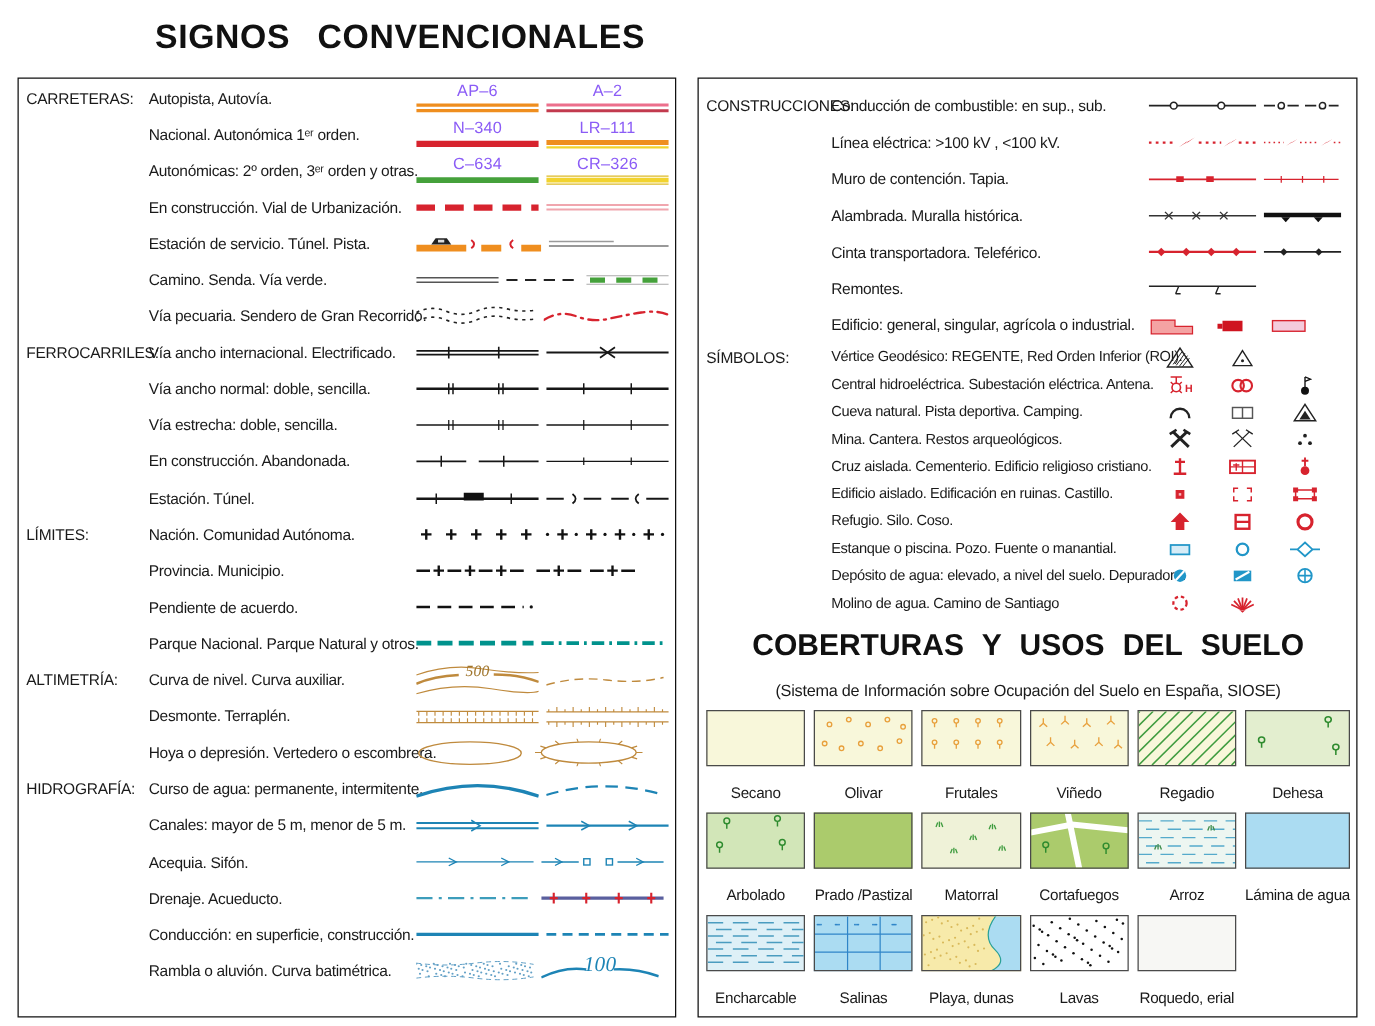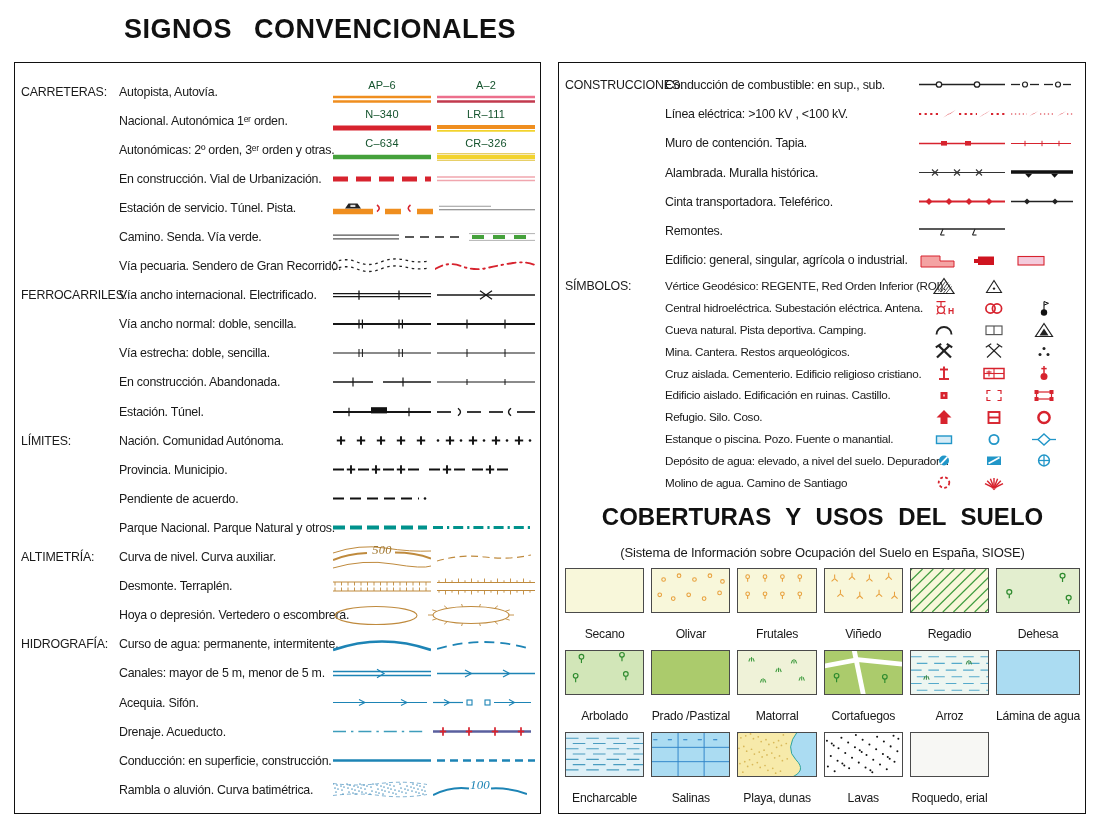--- a/index.html
+++ b/index.html
@@ -1,42 +1,42 @@
 <!DOCTYPE html>
 <html><head>
 <meta charset="utf-8">
 <style>
   html,body{margin:0;padding:0;background:#fff;}
   .page{position:relative;width:1100px;height:821px;background:#fff;overflow:hidden;
         font-family:"Liberation Sans","DejaVu Sans",sans-serif;color:#1a1a1a;}
   .main-title{position:absolute;left:120px;top:10px;margin:4px;font-size:27px;font-weight:700;
         letter-spacing:.5px;word-spacing:14px;color:#111;}
   .panel{position:absolute;top:62px;border:1.6px solid #111;background:#fff;box-sizing:border-box;}
-  .panel.left{left:14px;width:527px;height:752px;padding:14px 4px 0 6px;}
+  .panel.left{left:14px;width:527px;height:752px;padding:1px 4px 0 6px;}
   .panel.right{left:558px;width:528px;height:752px;padding:7px 5px 0 6px;}
   .legend-row{display:flex;align-items:center;height:29.1px;}
   .panel.right .legend-row{height:29.3px;}
   .panel.right .legend-row.symrow{height:21.8px;}
   .sec{flex:none;width:98px;font-size:12.4px;letter-spacing:-.2px;white-space:nowrap;}
   .panel.right .sec{width:100px;}
   .lbl{flex:none;width:214px;font-size:12.4px;letter-spacing:-.25px;white-space:nowrap;overflow:visible;}
   .panel.right .lbl{width:254px;}
   .panel.right .symrow .lbl{font-size:11.7px;letter-spacing:-.3px;}
   .syms{flex:none;display:flex;align-items:center;gap:6px;}
   .panel.right .syms{width:152px;}
   .panel.right .syms.bldg{gap:14px;}
   .icon-syms{flex:none;width:152px;display:grid;grid-template-columns:50px 50px 50px;justify-items:center;align-items:center;}
   .sym{position:relative;display:inline-block;line-height:0;}
   .sym svg{display:block;}
   .sym-text{position:absolute;top:-1px;left:0;width:100%;text-align:center;
-        font-size:11px;line-height:13px;color:#14532d;letter-spacing:.2px;}
+        font-size:13px;line-height:13px;color:#8b5cf6;letter-spacing:.2px;}
   .t-contours{top:1px;font-family:"Liberation Serif","DejaVu Serif",serif;font-style:italic;
         font-size:12.5px;color:#a0762e;}
   .t-batimetrica{top:-2px;font-family:"Liberation Serif","DejaVu Serif",serif;font-style:italic;
-        font-size:13px;color:#1d84b5;}
+        font-size:17px;color:#1d84b5;}
   .landuse{margin-top:10px;}
   .lu-title{margin:0;text-align:center;font-size:24px;font-weight:700;word-spacing:8px;color:#111;}
   .lu-sub{text-align:center;font-size:13px;letter-spacing:-.2px;margin-top:14px;white-space:nowrap;}
   .lu-grid{margin-top:8px;display:grid;grid-template-columns:repeat(6,1fr);column-gap:7px;row-gap:9px;}
   .lu-cell{text-align:center;}
   .lu-swatch{height:45px;border:1px solid #4a4a4a;box-sizing:border-box;overflow:hidden;}
   .lu-swatch svg{width:100%;height:100%;display:block;}
   .lu-label{font-size:12.2px;letter-spacing:-.25px;margin-top:14px;white-space:nowrap;}
 </style>
 </head>

